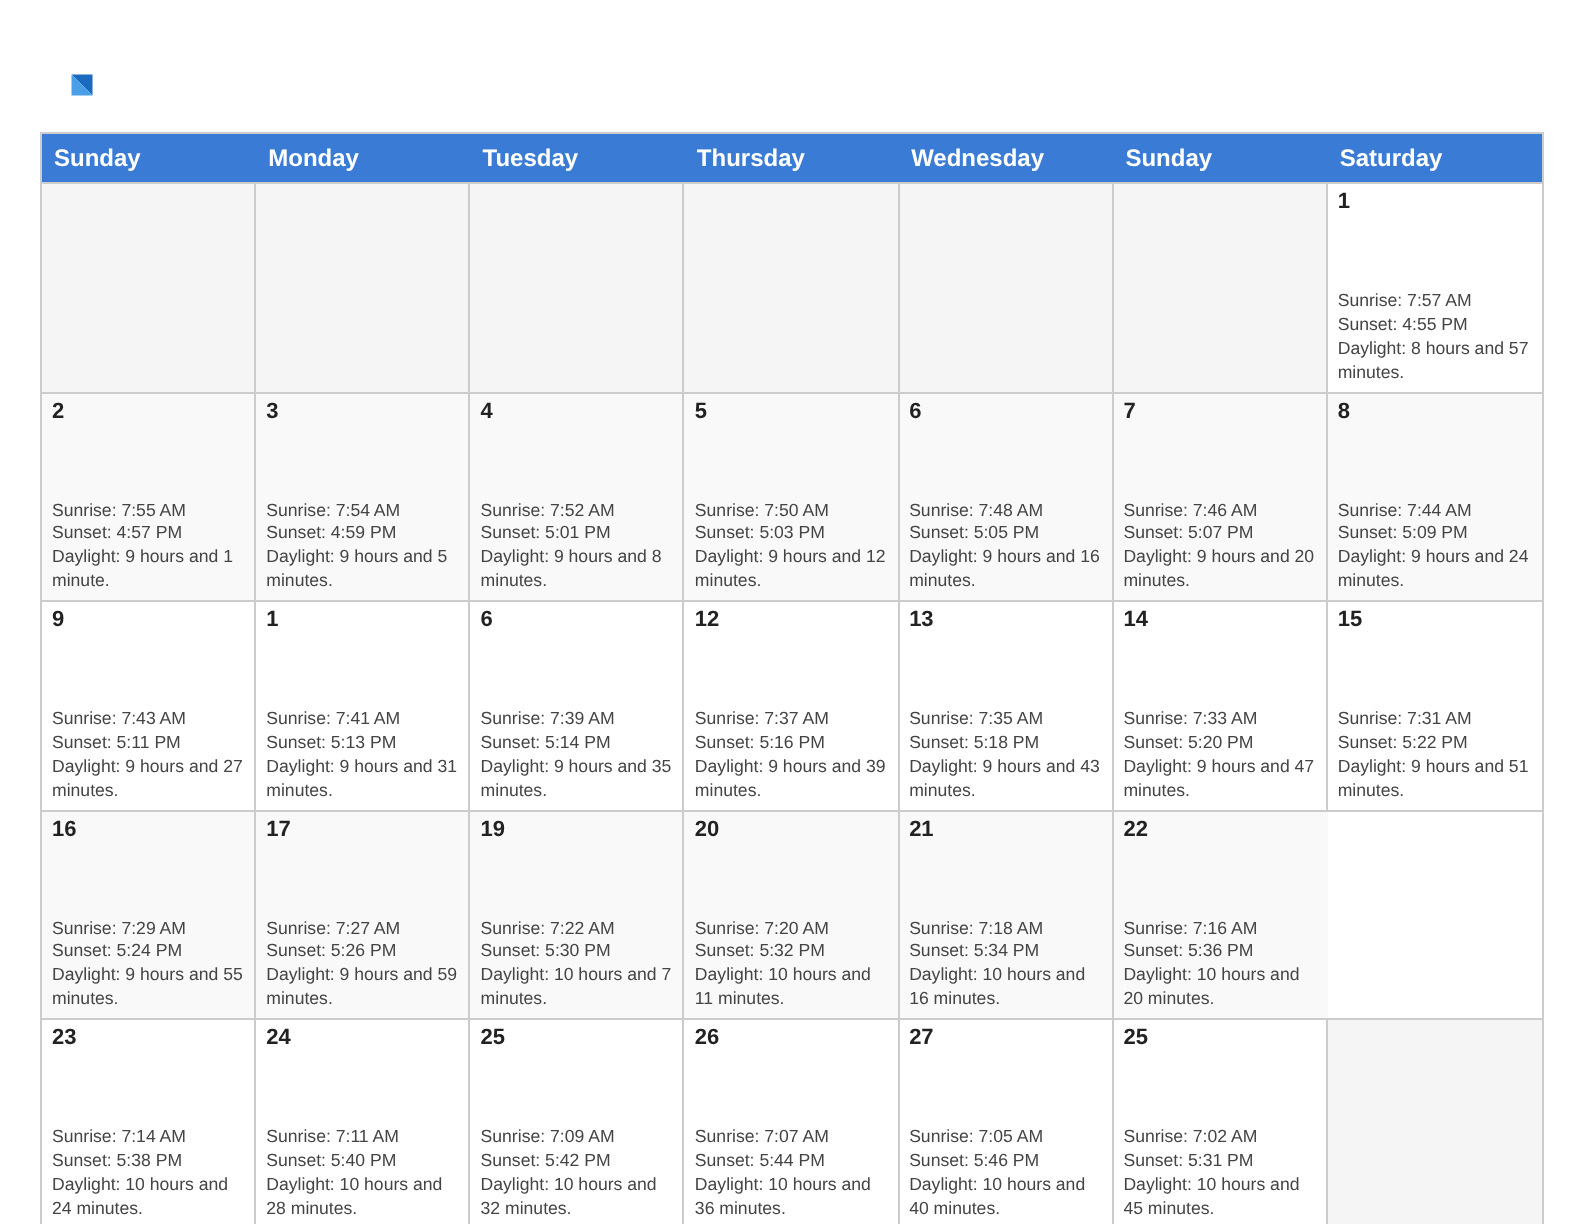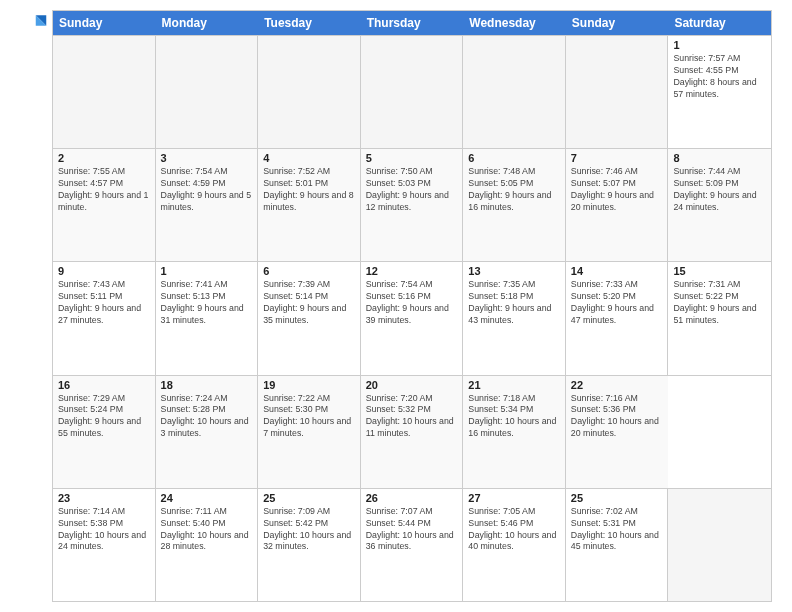--- a/index.html
+++ b/index.html
@@ -6,23 +6,23 @@
     body {
       font-family: Arial, sans-serif;
       background: #fff;
       width: 792px;
       height: 612px;
       overflow: hidden;
     }
     .page {
       width: 792px;
       height: 612px;
-      padding: 10px 20px 10px 20px;
-      display: flex;
-      flex-direction: row;
+      padding: 32px 20px 10px 20px;
+      display: flex;
+      flex-direction: column;
     }
     .header {
       display: flex;
       justify-content: space-between;
       align-items: flex-start;
       margin-bottom: 6px;
     }
     .logo {
       display: flex;
       align-items: center;
@@ -102,20 +102,21 @@
     .day-num {
       font-size: 11px;
       font-weight: bold;
       color: #222;
       margin-bottom: 2px;
     }
     .day-info {
       font-size: 8.8px;
       color: #444;
       line-height: 1.35;
+      margin-top: 38px;
     }
   </style>
 </head>
 <body>
 
 <div class="page">
   <div class="header">
     <div class="logo">
       <svg class="logo-icon" viewBox="0 0 32 32">
         <rect x="0" y="0" width="32" height="32" fill="white"></rect>
@@ -227,21 +228,21 @@
           </div>
           <div class="cal-cell">
             <div class="day-num">6</div>
             <div class="day-info">Sunrise: 7:39 AM
 Sunset: 5:14 PM
 Daylight: 9 hours
 and 35 minutes.</div>
           </div>
           <div class="cal-cell">
             <div class="day-num">12</div>
-            <div class="day-info">Sunrise: 7:54 AM
+            <div class="day-info">Sunrise: 7:37 AM
 Sunset: 5:16 PM
 Daylight: 9 hours
 and 39 minutes.</div>
           </div>
           <div class="cal-cell">
             <div class="day-num">13</div>
             <div class="day-info">Sunrise: 7:35 AM
 Sunset: 5:18 PM
 Daylight: 9 hours
 and 43 minutes.</div>
@@ -263,25 +264,25 @@
         </div>
         <div class="cal-row">
           <div class="cal-cell alt-row">
             <div class="day-num">16</div>
             <div class="day-info">Sunrise: 7:29 AM
 Sunset: 5:24 PM
 Daylight: 9 hours
 and 55 minutes.</div>
           </div>
           <div class="cal-cell alt-row">
-            <div class="day-num">18</div>
-            <div class="day-info">Sunrise: 7:24 AM
-Sunset: 5:28 PM
-Daylight: 10 hours
-and 3 minutes.</div>
+            <div class="day-num">17</div>
+            <div class="day-info">Sunrise: 7:27 AM
+Sunset: 5:26 PM
+Daylight: 9 hours
+and 59 minutes.</div>
           </div>
           <div class="cal-cell alt-row">
             <div class="day-num">19</div>
             <div class="day-info">Sunrise: 7:22 AM
 Sunset: 5:30 PM
 Daylight: 10 hours
 and 7 minutes.</div>
           </div>
           <div class="cal-cell alt-row">
             <div class="day-num">20</div>

